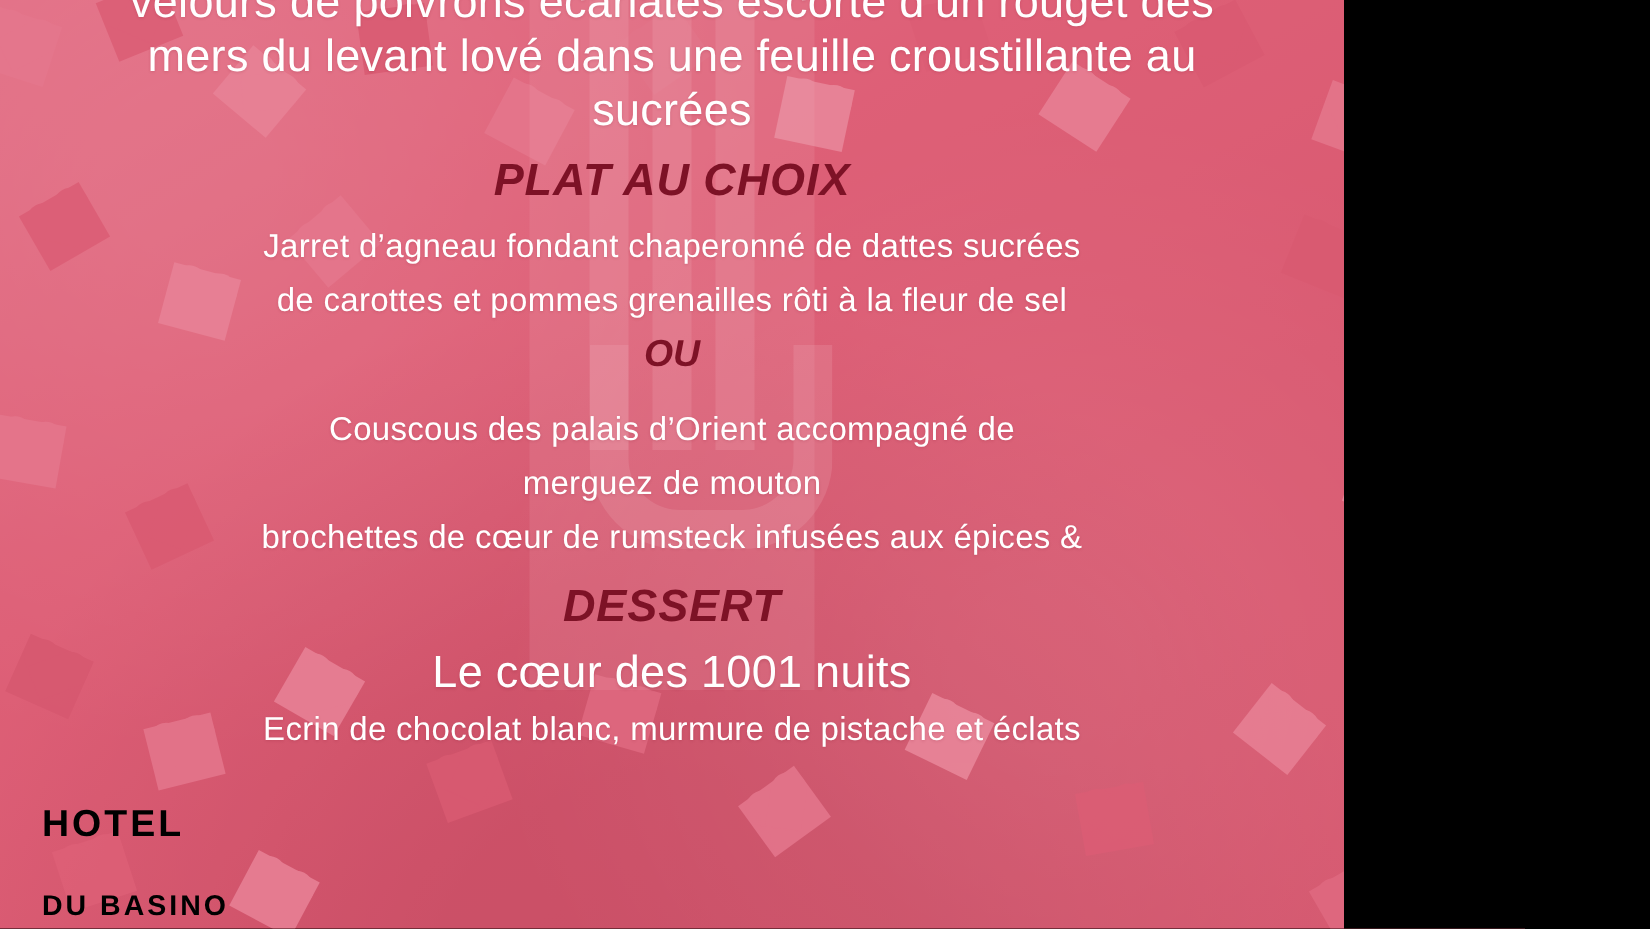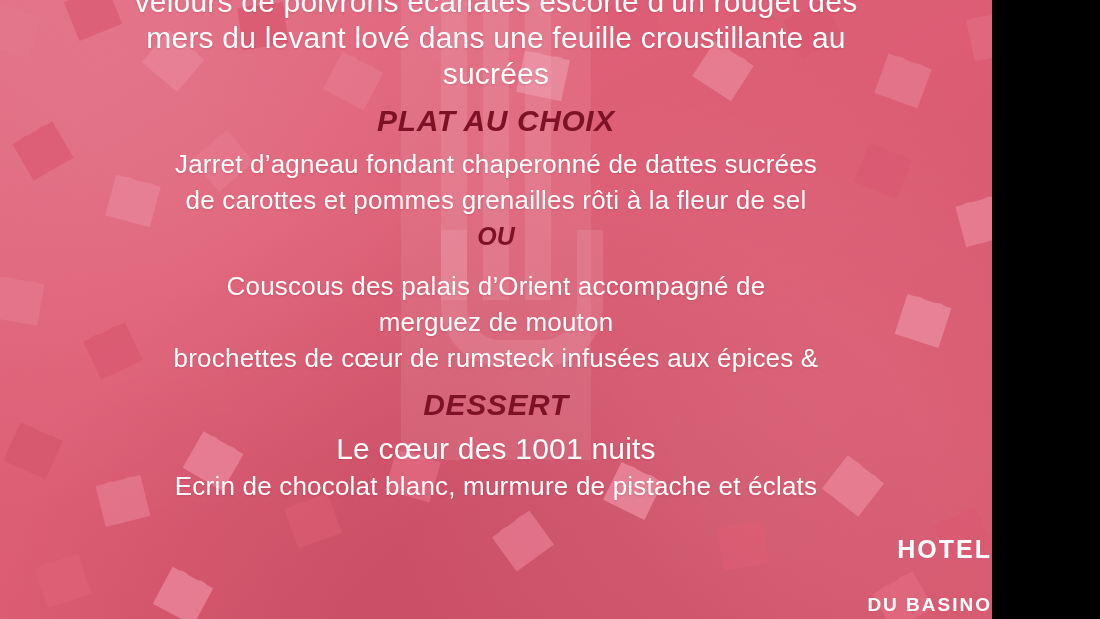--- a/index.html
+++ b/index.html
@@ -2,21 +2,21 @@
 <html><head>
 <meta charset="utf-8">
 <style>
   html, body {
     margin: 0;
     padding: 0;
     background: #000;
   }
   .canvas {
     position: relative;
-    width: 992px;
+    width: 896px;
     height: 619px;
     overflow: hidden;
     font-family: "Liberation Sans", sans-serif;
     background: #d8566e;
   }
 
   
   .bg {
     position: absolute;
     inset: 0;
@@ -129,37 +129,38 @@
     font-weight: 700;
     font-style: italic;
     color: #7d1226;
     margin: 3px 0 17px;
   }
   .dish-name {
     font-size: 30px;
     line-height: 38px;
   }
   .dish-desc {
-    font-size: 26px;
+    font-size: 22px;
     line-height: 36px;
   }
   .clip-top {
     margin-top: -16px;
   }
 
   
   .footer-logo {
     position: absolute;
     left: 0;
     right: 0;
     bottom: 0;
-    text-align: right;
-    color: #ffffff;
+    text-align: left;
+    color: #000000;
     font-weight: 700;
     letter-spacing: 2px;
+    padding-left: 28px;
   }
   .footer-logo .l1 { font-size: 25px; line-height: 28px; }
   .footer-logo .l2 { font-size: 19px; line-height: 28px; margin-top: 28px; }
 </style>
 </head>
 <body>
 
 <div class="canvas">
 
   <div class="bg"></div>

